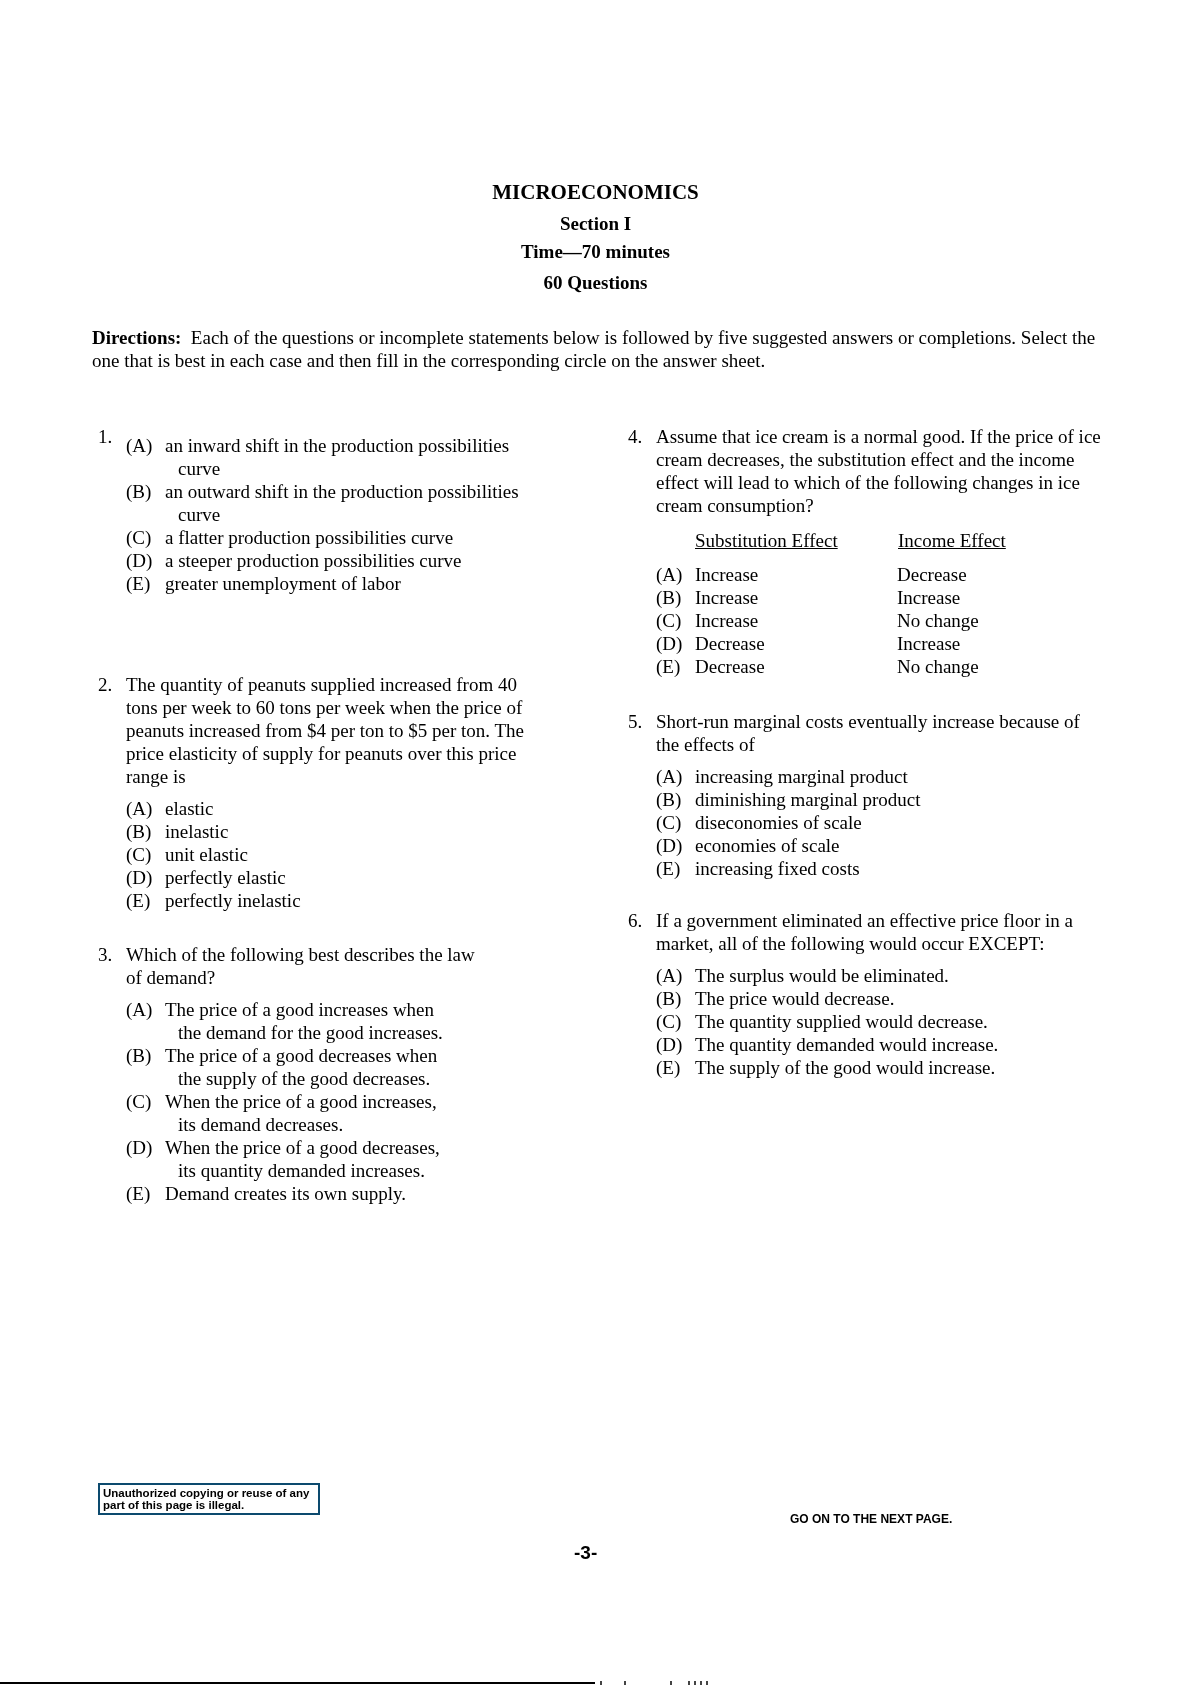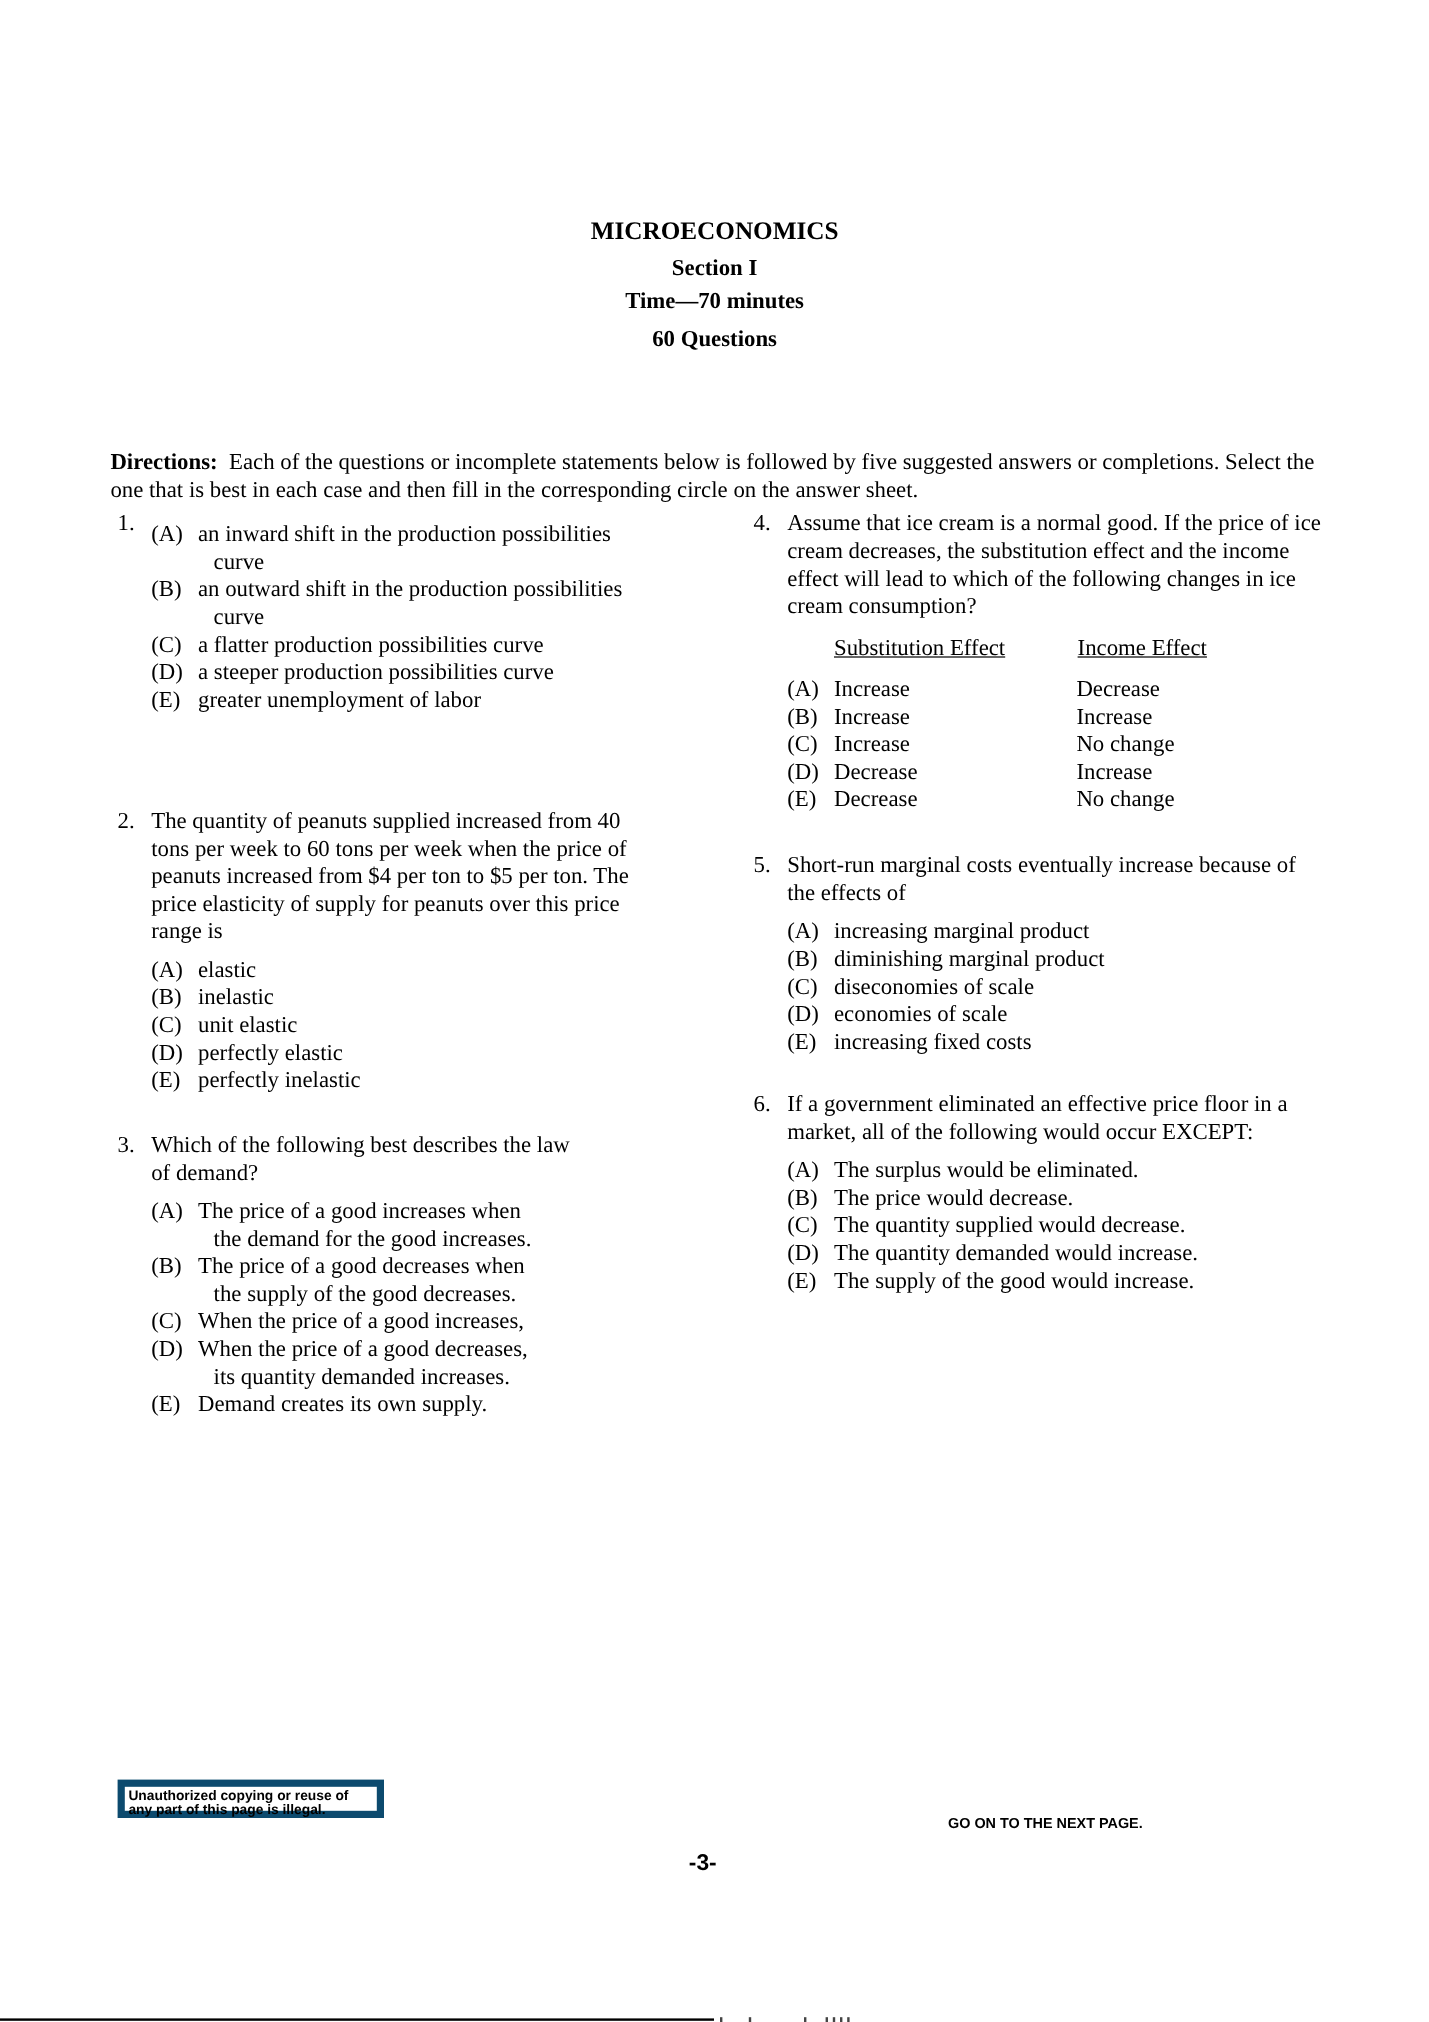--- a/index.html
+++ b/index.html
@@ -6,42 +6,42 @@
     body {
       width: 1191px; height: 1685px; position: relative; overflow: hidden;
       font-family: "Liberation Serif", "DejaVu Serif", serif;
       color: #000;
     }
     .abs { position: absolute; }
     .header { left: 0; width: 1191px; text-align: center; font-weight: bold; }
     .h-title { top: 180px; font-size: 21px; }
     .h-line { font-size: 19px; }
     .directions {
-      left: 92px; top: 326px; width: 1010px; font-size: 19px; line-height: 23px; margin-top: 48px;
+      left: 92px; top: 326px; width: 1010px; font-size: 19px; line-height: 23px;
     }
     .directions b { font-weight: bold; }
     .q { font-size: 19px; line-height: 23px; }
     .q-stem { position: relative; padding-left: 34px; }
     .q-num { position: absolute; left: 6px; top: 0; }
     .opts { margin-top: 9px; padding-left: 34px; }
     .opt { position: relative; padding-left: 39px; }
     .opt-letter { position: absolute; left: 0; top: 0; }
     .opt-text { display: block; text-indent: 0; }
     .opt-cont { padding-left: 13px; display: block; }
     .col-left { left: 92px; width: 470px; }
     .col-right { left: 622px; width: 480px; }
     .tbl-head { margin-top: 12px; padding-left: 73px; position: relative; height: 24px; }
     .tbl-head span { position: absolute; top: 0; text-decoration: underline; }
     .tbl-row { position: relative; padding-left: 34px; height: 23px; }
     .tbl-row .l { position: absolute; left: 34px; }
     .tbl-row .s { position: absolute; left: 73px; }
     .tbl-row .i { position: absolute; left: 275px; }
     .notice {
       left: 98px; top: 1483px; width: 222px; height: 32px;
-      border: 6px solid #0c4a6e; box-sizing: border-box;
+      border: 2px solid #0c4a6e; box-sizing: border-box;
       font-family: "Liberation Sans", "DejaVu Sans", sans-serif;
       font-weight: bold; font-size: 11.5px; line-height: 12px; padding: 2px 3px;
     }
     .go-next {
       left: 790px; top: 1512px;
       font-family: "Liberation Sans", "DejaVu Sans", sans-serif;
       font-weight: bold; font-size: 12px;
     }
     .page-num {
       left: 574px; top: 1542px;
@@ -136,20 +136,21 @@
         <span class="opt-cont">the demand for the good increases.</span>
       </div>
     <div class="opt">
         <span class="opt-letter">(B)</span>
         <span class="opt-text">The price of a good decreases when</span>
         <span class="opt-cont">the supply of the good decreases.</span>
       </div>
     <div class="opt">
         <span class="opt-letter">(C)</span>
         <span class="opt-text">When the price of a good increases,</span>
+        <span class="opt-cont">its demand decreases.</span>
       </div>
     <div class="opt">
         <span class="opt-letter">(D)</span>
         <span class="opt-text">When the price of a good decreases,</span>
         <span class="opt-cont">its quantity demanded increases.</span>
       </div>
     <div class="opt">
         <span class="opt-letter">(E)</span>
         <span class="opt-text">Demand creates its own supply.</span>
       </div>

